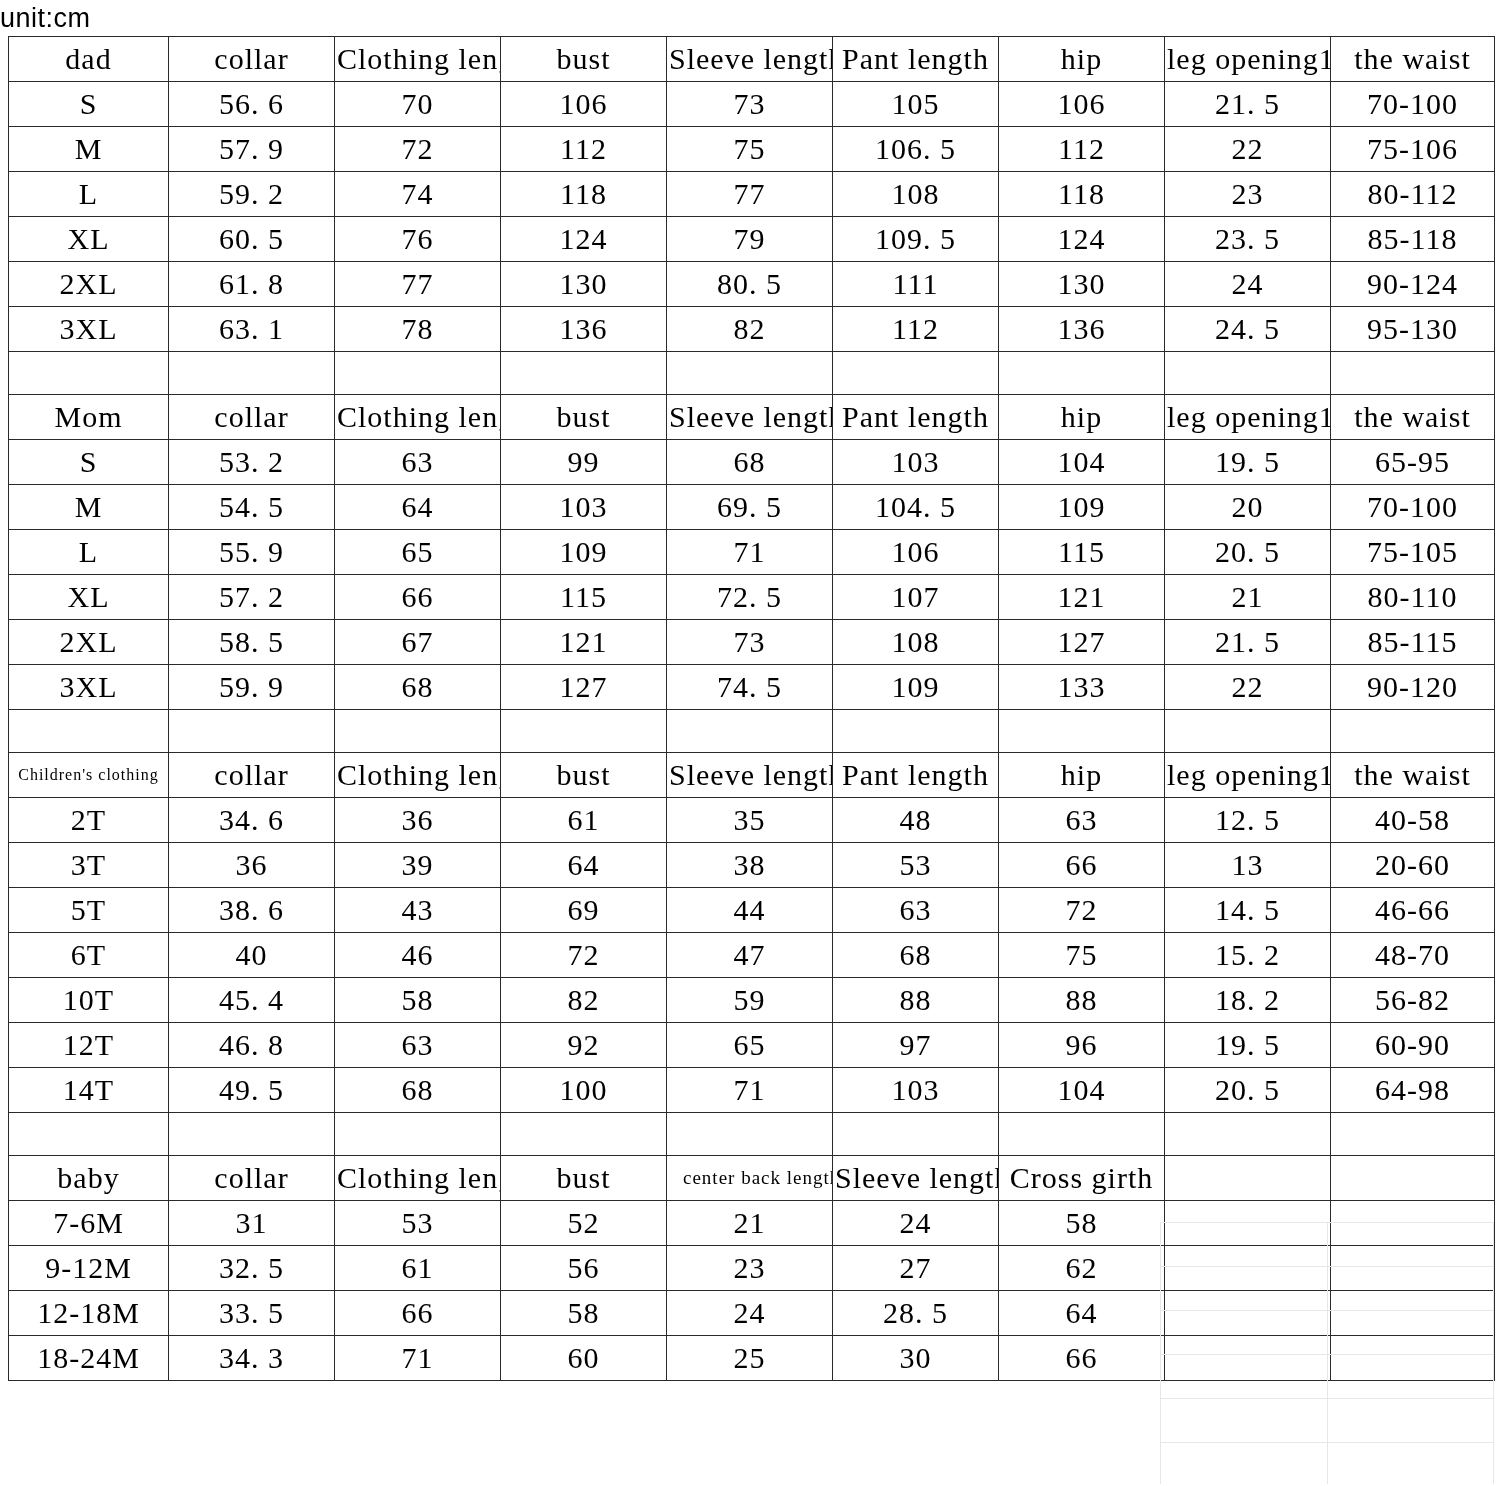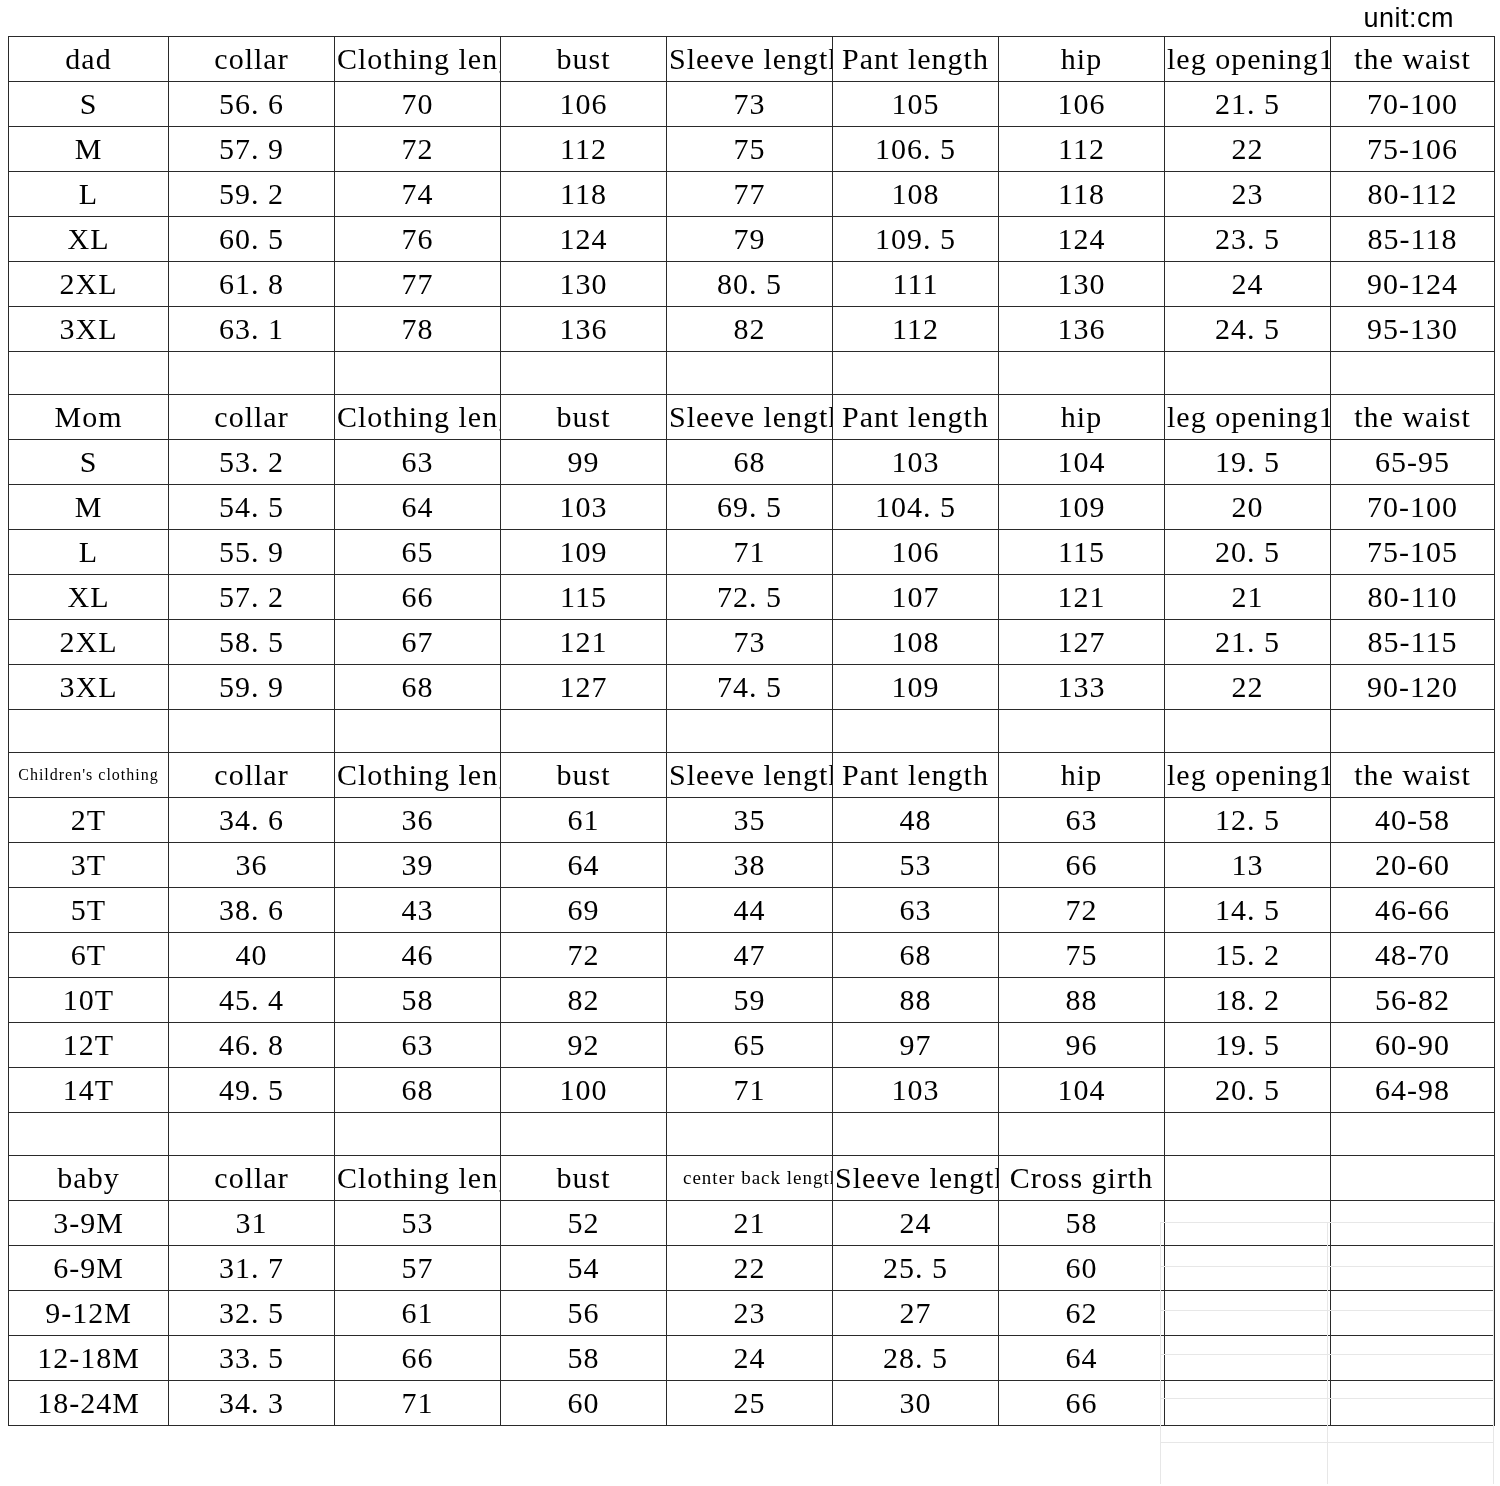--- a/index.html
+++ b/index.html
@@ -17,21 +17,21 @@
   .page {
     position: relative;
     width: 1500px;
     height: 1486px;
     box-sizing: border-box;
   }
   .unit-line {
     height: 36px;
     display: flex;
     align-items: center;
-    justify-content: flex-end;
+    justify-content: flex-start;
     padding-right: 46px;
     font-family: "Liberation Sans", sans-serif;
     font-size: 27px;
     letter-spacing: 0.5px;
   }
   table.sizechart {
     border-collapse: collapse;
     width: 1486px;
     margin-left: 8px;
     table-layout: fixed;
@@ -413,38 +413,27 @@
         <td class="hdr">collar</td>
         <td class="hdr">Clothing length</td>
         <td class="hdr">bust</td>
         <td class="hdr small">center back length</td>
         <td class="hdr">Sleeve length</td>
         <td class="hdr">Cross girth</td>
         <td class="nb"></td>
         <td class="nb"></td>
       </tr>
       <tr>
-        <td>3-9M</td>
+        <td>7-6M</td>
         <td>31</td>
         <td>53</td>
         <td>52</td>
         <td>21</td>
         <td>24</td>
         <td>58</td>
-        <td class="nb"></td>
-        <td class="nb"></td>
-      </tr>
-      <tr>
-        <td>6-9M</td>
-        <td>31. 7</td>
-        <td>57</td>
-        <td>54</td>
-        <td>22</td>
-        <td>25. 5</td>
-        <td>60</td>
         <td class="nb"></td>
         <td class="nb"></td>
       </tr>
       <tr>
         <td>9-12M</td>
         <td>32. 5</td>
         <td>61</td>
         <td>56</td>
         <td>23</td>
         <td>27</td>

